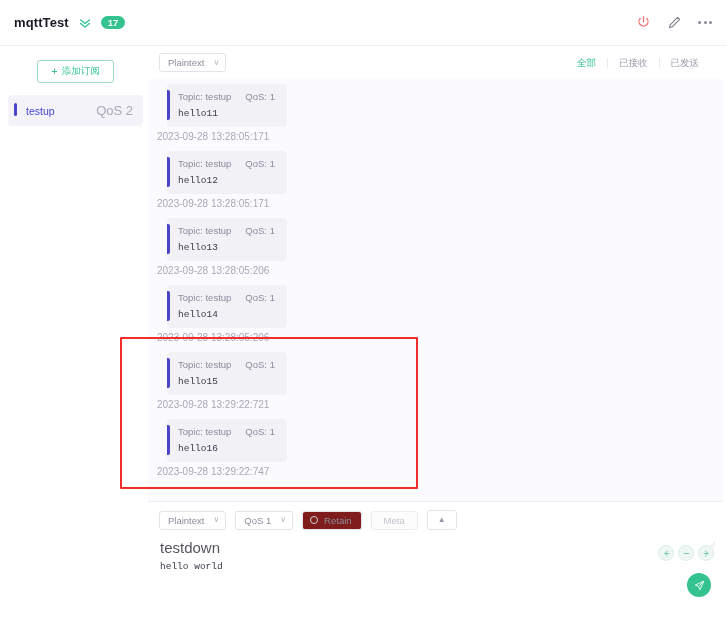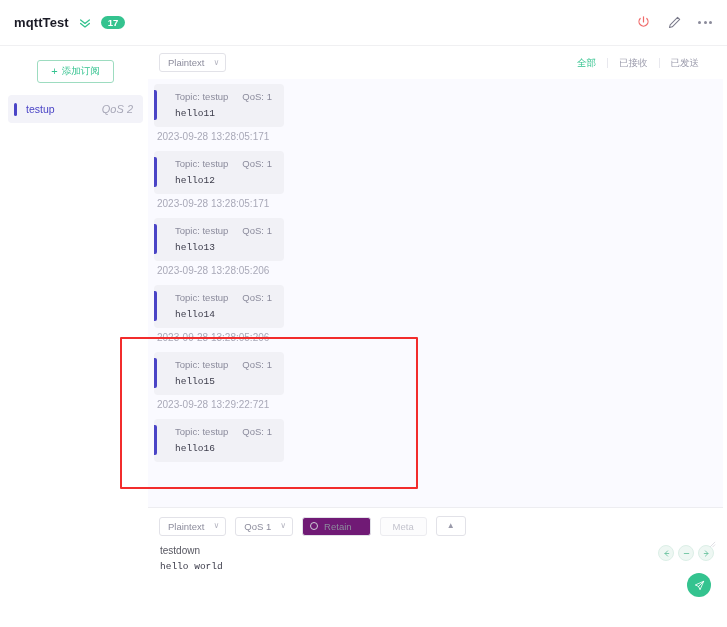--- a/index.html
+++ b/index.html
@@ -71,21 +71,21 @@
     position: relative;
   }
   .sub-item .bar {
     position: absolute; left: 6px; top: 8px;
     width: 2.5px; height: 13px; background: #4a44c6; border-radius: 2px;
   }
   .sub-topic {
     font-size: 10.5px; color: #4a44c6; padding-left: 9px;
     white-space: nowrap; overflow: hidden; text-overflow: ellipsis; text-align: right;
   }
-  .sub-qos { margin-left: auto; font-size: 11px; color: #a8a8b8; font-style: italic; }
+  .sub-qos { margin-left: auto; font-size: 13px; color: #a8a8b8; }
 
   
   .main {
     position: absolute; left: 148px; top: 46px;
     width: 575px; height: 559px;
     background: #ffffff;
     display: flex; flex-direction: column;
   }
   .msg-toolbar {
     height: 33px; display: flex; align-items: center;
@@ -113,22 +113,22 @@
     background: #fafaff;
     overflow: hidden;
     padding: 5px 0 0 0;
   }
   .msg-row { padding: 0 0 0 3px; margin-bottom: 2px; }
   .bubble {
     position: relative;
     display: inline-block;
     min-width: 104px; max-width: 360px;
     background: #f1f1f6; border-radius: 4px;
-    padding: 7px 12px 8px 21px;
-    margin-left: 3px;
+    padding: 7px 12px 8px 11px;
+    margin-left: 16px;
   }
   .bubble .accent {
     position: absolute; left: 0; top: 6px;
     width: 2.5px; height: 30px; background: #4a44c6;
     border-radius: 0 2px 2px 0;
   }
   .bubble-head {
     font-size: 9.5px; color: #8b8b9c; white-space: nowrap;
     margin-bottom: 6px;
   }
@@ -156,40 +156,40 @@
     border-top: 1px solid #ededf1;
     background: #ffffff;
     position: relative;
   }
   .pub-toolbar {
     display: flex; align-items: center; gap: 9px;
     padding: 8px 12px 4px 11px;
   }
   .retain-pill {
     border: 1px solid #e2e2e8; border-radius: 3px;
-    background: #701a75; color: #8c8c9c; font-size: 9.5px;
-    padding: 3px 18px 3px 7px;
+    background: #7f1d1d; color: #8c8c9c; font-size: 9.5px;
+    padding: 3px 9px 3px 7px;
     display: inline-flex; align-items: center; gap: 6px; cursor: pointer;
   }
   .radio-o {
     width: 8px; height: 8px; border: 1px solid #cfcfd8;
     border-radius: 50%; display: inline-block;
   }
   .meta-btn {
     border: 1px solid #ececf0; border-radius: 3px;
     background: #fcfcfd; color: #c3c3cd; font-size: 9.5px;
     padding: 3px 12px; cursor: pointer;
   }
   .up-btn {
     border: 1px solid #e2e2e8; border-radius: 3px;
     background: #ffffff; color: #9a9aaa; font-size: 8px;
     padding: 3px 10px; cursor: pointer; line-height: 12px;
   }
   .pub-topic {
-    font-size: 10px; color: #55555f;
+    font-size: 15px; color: #55555f;
     padding: 5px 12px 3px 12px;
     outline: none; cursor: text;
   }
   .pub-payload {
     font-family: "Liberation Mono", "DejaVu Sans Mono", monospace;
     font-size: 9.5px; color: #3b3b4a;
     padding: 2px 12px 6px 12px;
     min-height: 46px; outline: none; cursor: text;
     white-space: pre-wrap;
   }
@@ -280,21 +280,21 @@
       </div>
     </div>
 
     <div class="msg-scroll" id="msg-scroll">
 
     <div class="msg-row"><div class="bubble"><span class="accent"></span><div class="bubble-head"><span>Topic: testup</span><span class="qos">QoS: 1</span></div><div class="bubble-body">hello11</div></div><div class="msg-time">2023-09-28 13:28:05:171</div></div>
         <div class="msg-row"><div class="bubble"><span class="accent"></span><div class="bubble-head"><span>Topic: testup</span><span class="qos">QoS: 1</span></div><div class="bubble-body">hello12</div></div><div class="msg-time">2023-09-28 13:28:05:171</div></div>
         <div class="msg-row"><div class="bubble"><span class="accent"></span><div class="bubble-head"><span>Topic: testup</span><span class="qos">QoS: 1</span></div><div class="bubble-body">hello13</div></div><div class="msg-time">2023-09-28 13:28:05:206</div></div>
         <div class="msg-row"><div class="bubble"><span class="accent"></span><div class="bubble-head"><span>Topic: testup</span><span class="qos">QoS: 1</span></div><div class="bubble-body">hello14</div></div><div class="msg-time">2023-09-28 13:28:05:206</div></div>
         <div class="msg-row"><div class="bubble"><span class="accent"></span><div class="bubble-head"><span>Topic: testup</span><span class="qos">QoS: 1</span></div><div class="bubble-body">hello15</div></div><div class="msg-time">2023-09-28 13:29:22:721</div></div>
-        <div class="msg-row"><div class="bubble"><span class="accent"></span><div class="bubble-head"><span>Topic: testup</span><span class="qos">QoS: 1</span></div><div class="bubble-body">hello16</div></div></div>
+        <div class="msg-row"><div class="bubble"><span class="accent"></span><div class="bubble-head"><span>Topic: testup</span><span class="qos">QoS: 1</span></div><div class="bubble-body">hello16</div></div><div class="msg-time">2023-09-28 13:29:22:747</div></div>
       </div>
 
     <div class="publish">
       <div class="pub-toolbar">
         <div class="select-pill">
           <span>Plaintext</span>
           <span class="caret">∨</span>
         </div>
         <div class="select-pill">
           <span>QoS 1</span>

